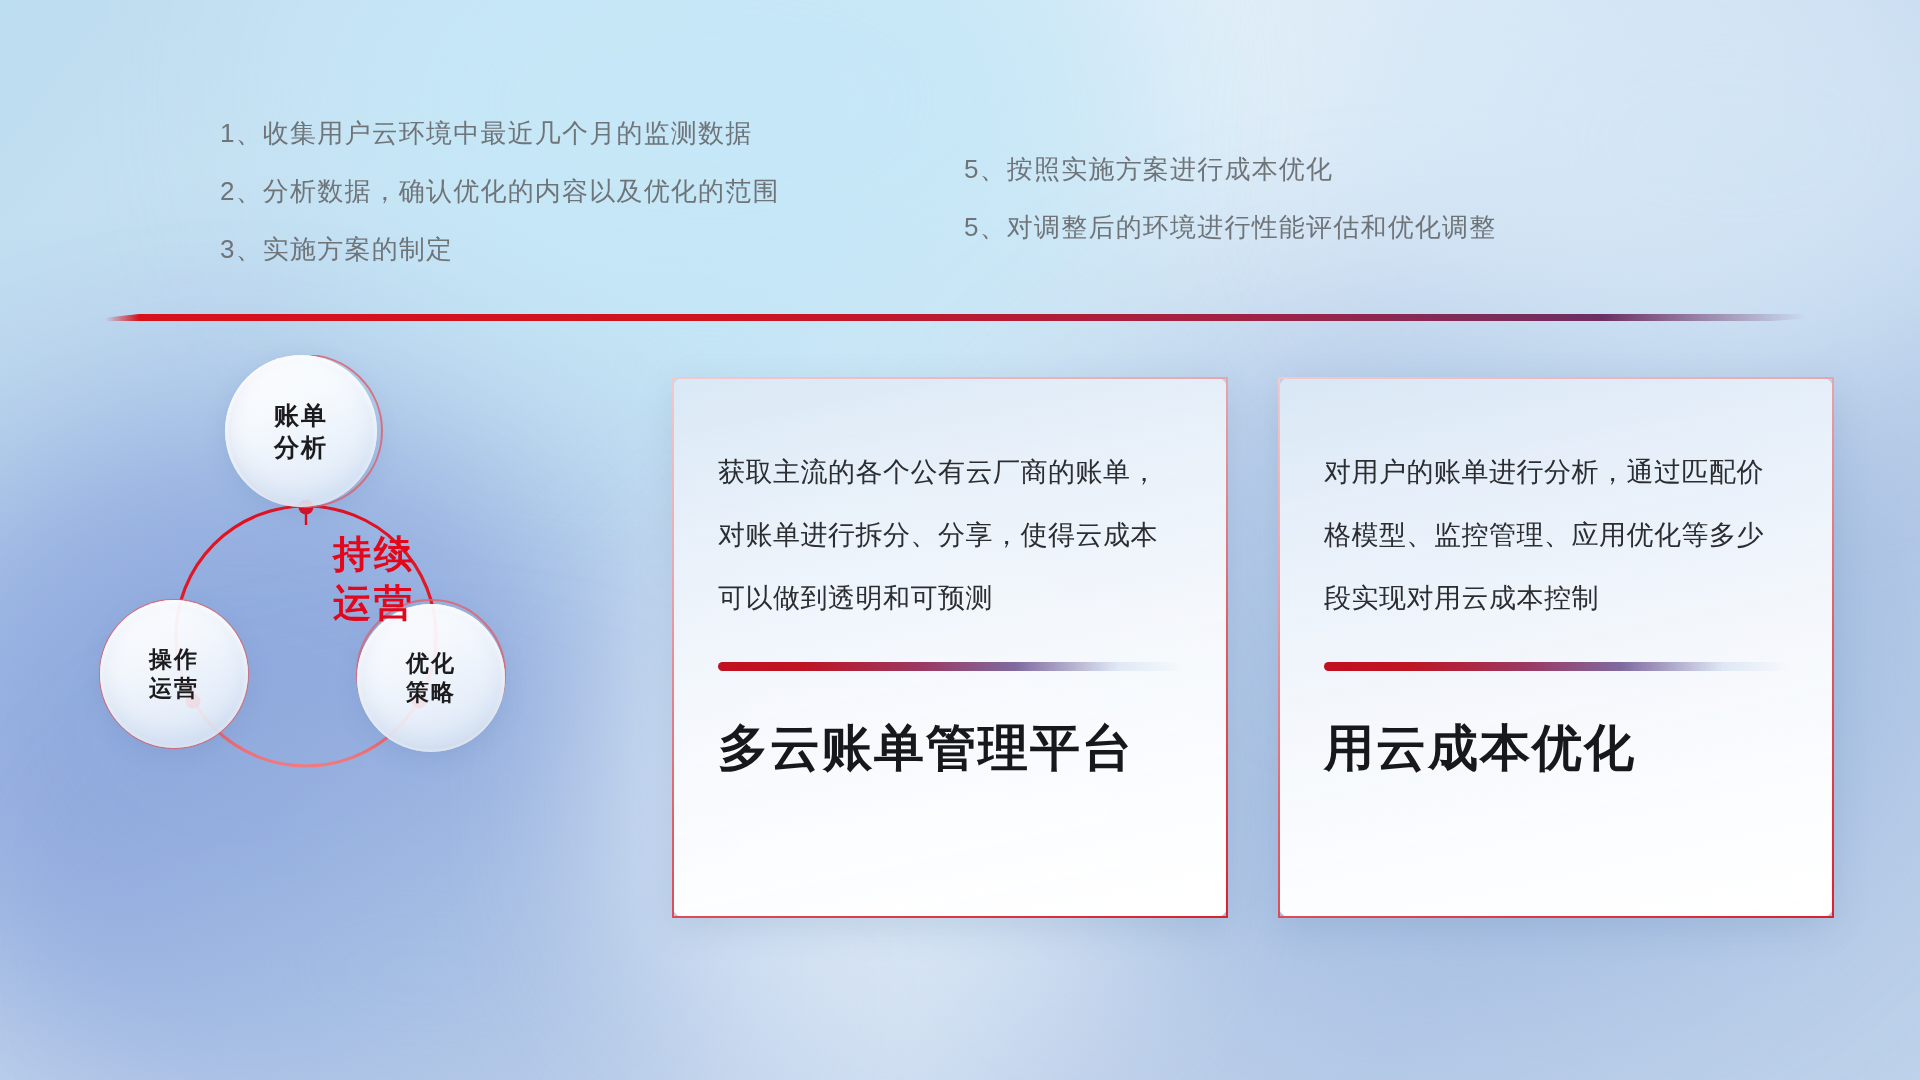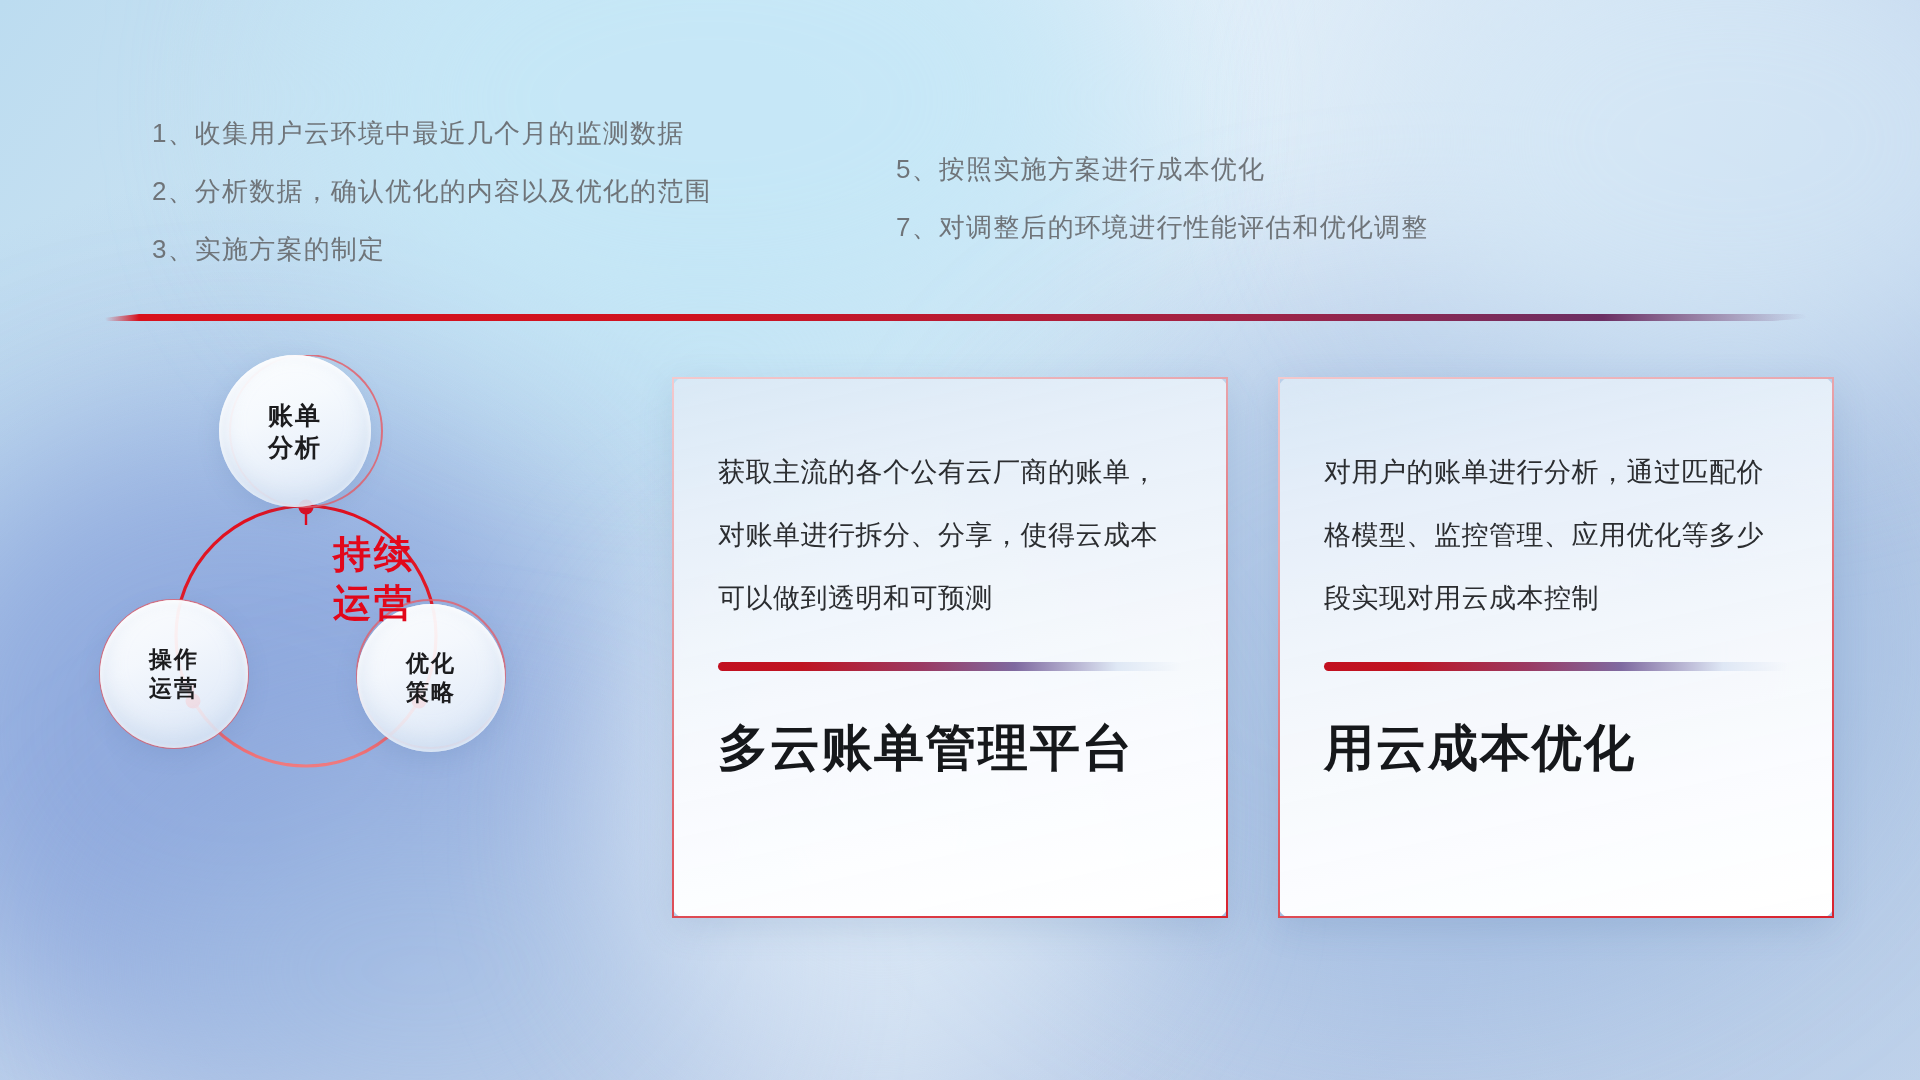--- a/index.html
+++ b/index.html
@@ -41,20 +41,21 @@
 
   
   .steps {
     position: absolute;
     top: 104px;
     left: 152px;
     width: 1640px;
     display: flex;
     gap: 0px;
     z-index: 5;
+    justify-content: center;
   }
   .steps-col { display: flex; flex-direction: column; }
   .steps-col-left { width: 700px; padding-top: 0px; }
   .steps-col-right { width: 760px; padding-top: 36px; padding-left: 44px; }
 
   .step-line {
     font-size: 26px;
     line-height: 58px;
     color: #6f7479;
     letter-spacing: 1.2px;
@@ -104,21 +105,21 @@
     background:
       linear-gradient(155deg, rgba(255,255,255,0.97) 0%, rgba(251,253,255,0.93) 38%, rgba(228,238,250,0.86) 100%);
     box-shadow:
       inset 0 2px 6px rgba(255,255,255,0.95),
       inset 0 -10px 24px rgba(176,198,228,0.40),
       0 6px 22px rgba(90,120,170,0.18);
   }
   .bubble span { display: block; line-height: 1.28; }
 
   .bubble-top {
-    left: 124px; top: 0px; width: 152px; height: 152px;
+    left: 130px; top: 0px; width: 152px; height: 152px;
     font-size: 25px; letter-spacing: 2px;
   }
   .bubble-left {
     left: 5px; top: 245px; width: 148px; height: 148px;
     font-size: 23px; letter-spacing: 2px;
   }
   .bubble-right {
     left: 262px; top: 249px; width: 148px; height: 148px;
     font-size: 23px; letter-spacing: 2px;
   }
@@ -209,21 +210,21 @@
   <div class="blob blob-f"></div>
 
   <div class="steps">
     <div class="steps-col steps-col-left">
       <div class="step-line">1、收集用户云环境中最近几个月的监测数据</div>
       <div class="step-line">2、分析数据，确认优化的内容以及优化的范围</div>
       <div class="step-line">3、实施方案的制定</div>
     </div>
     <div class="steps-col steps-col-right">
       <div class="step-line">5、按照实施方案进行成本优化</div>
-      <div class="step-line">7、对调整后的环境进行性能评估和优化调整</div>
+      <div class="step-line">5、对调整后的环境进行性能评估和优化调整</div>
     </div>
   </div>
 
   <div class="divider"></div>
 
   <div class="venn">
 
     <svg width="470" height="520" viewBox="0 0 470 520">
       <defs>
         <linearGradient id="ringGrad" x1="0" y1="0" x2="0" y2="1">

